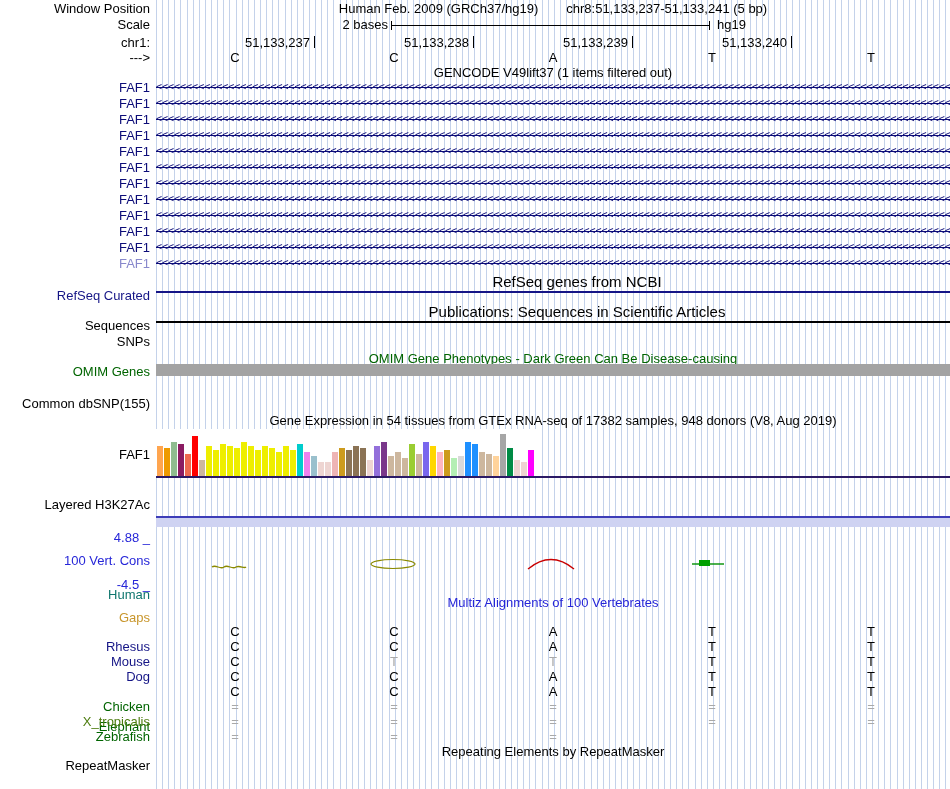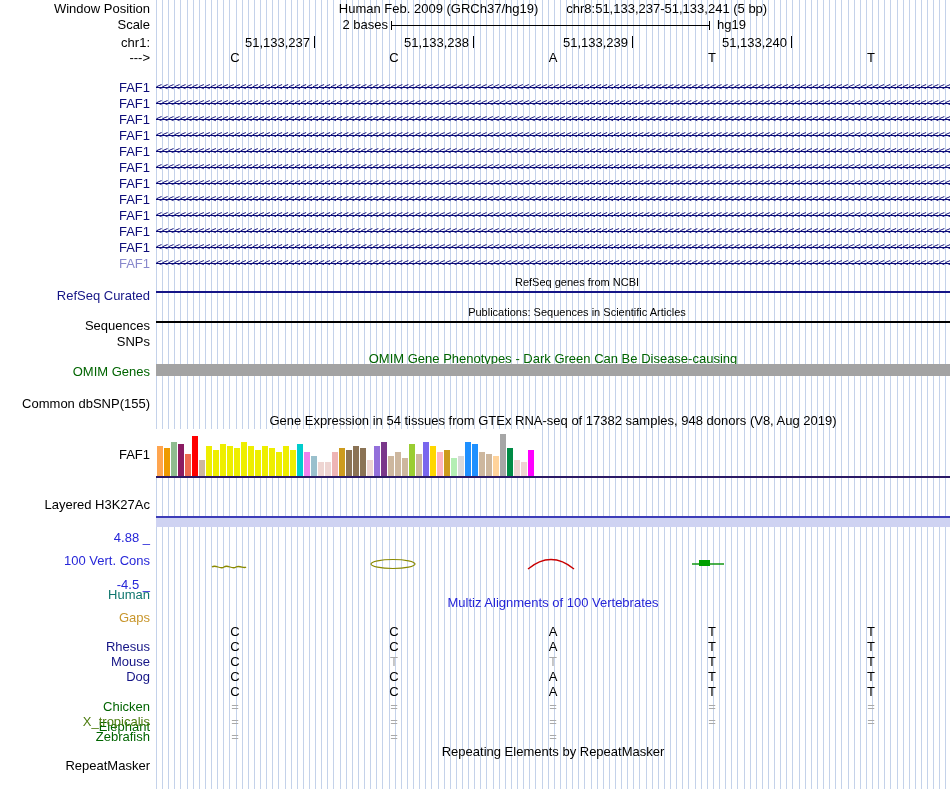--- a/index.html
+++ b/index.html
@@ -6,21 +6,21 @@
   html,body { background:#fff; }
   body { font-family:"Liberation Sans",sans-serif; color:#000; }
   #browser { position:relative; width:950px; height:789px; background:#fff; overflow:hidden;
              font-size:13px; line-height:13px; }
   .abs { position:absolute; }
   .gridlines { position:absolute; left:156px; top:0; width:794px; height:789px;
                background:repeating-linear-gradient(to right,#c4d2ea 0,#c4d2ea 1px,transparent 1px,transparent 6.12px); }
   .leftlabel { position:absolute; right:800px; white-space:nowrap; text-align:right; height:13px; }
   .ctitle { position:absolute; left:156px; width:794px; text-align:center; white-space:nowrap; }
   .crow { display:flex; justify-content:center; gap:28px; }
-  .small { font-size:11px; line-height:12px;padding-left:48px; }
+  .small { font-size:15px; line-height:12px;padding-left:48px; }
   .navy { color:#151586; }
   .dkgreen { color:#006400; }
   .blue { color:#2626d8; }
   .gaps { color:#c8962c; }
   .arrowrow { position:absolute; left:156px; width:794px; height:13px; overflow:hidden; white-space:nowrap;
               font-family:"DejaVu Sans Mono",monospace; font-size:10px; line-height:12px; color:#0c0c78;
               background-image:linear-gradient(to bottom,transparent 6px,currentColor 6px,currentColor 7px,transparent 7px); }
   .basecell { position:absolute; width:20px; text-align:center; }
   .gbar { position:absolute; width:6px; }
 </style>
@@ -40,20 +40,21 @@
   <div class="leftlabel" style="top:18px">Scale</div>
   <div class="abs" style="left:288px;top:18px;width:100px;text-align:right">2 bases</div>
   <div class="abs" style="left:391px;top:25px;width:319px;height:1px;background:#000"></div>
   <div class="abs" style="left:391px;top:21px;width:1px;height:9px;background:#000"></div>
   <div class="abs" style="left:709px;top:21px;width:1px;height:9px;background:#000"></div>
   <div class="abs" style="left:717px;top:18px">hg19</div>
 
   <div class="leftlabel" style="top:36px">chr1:</div>
   <div class="leftlabel" style="top:51px">---&gt;</div>
 
+  <div class="ctitle" style="top:66px">GENCODE V49lift37 (1 items filtered out)</div>
 
   <div class="ctitle small" style="top:276px">RefSeq genes from NCBI</div>
   <div class="leftlabel navy" style="top:289px">RefSeq Curated</div>
   <div class="abs" style="left:156px;top:291px;width:794px;height:2px;background:#151586"></div>
 
   <div class="ctitle small" style="top:306px">Publications: Sequences in Scientific Articles</div>
   <div class="leftlabel" style="top:319px">Sequences</div>
   <div class="abs" style="left:156px;top:321px;width:794px;height:2px;background:#000"></div>
 
   <div class="leftlabel" style="top:335px">SNPs</div>

